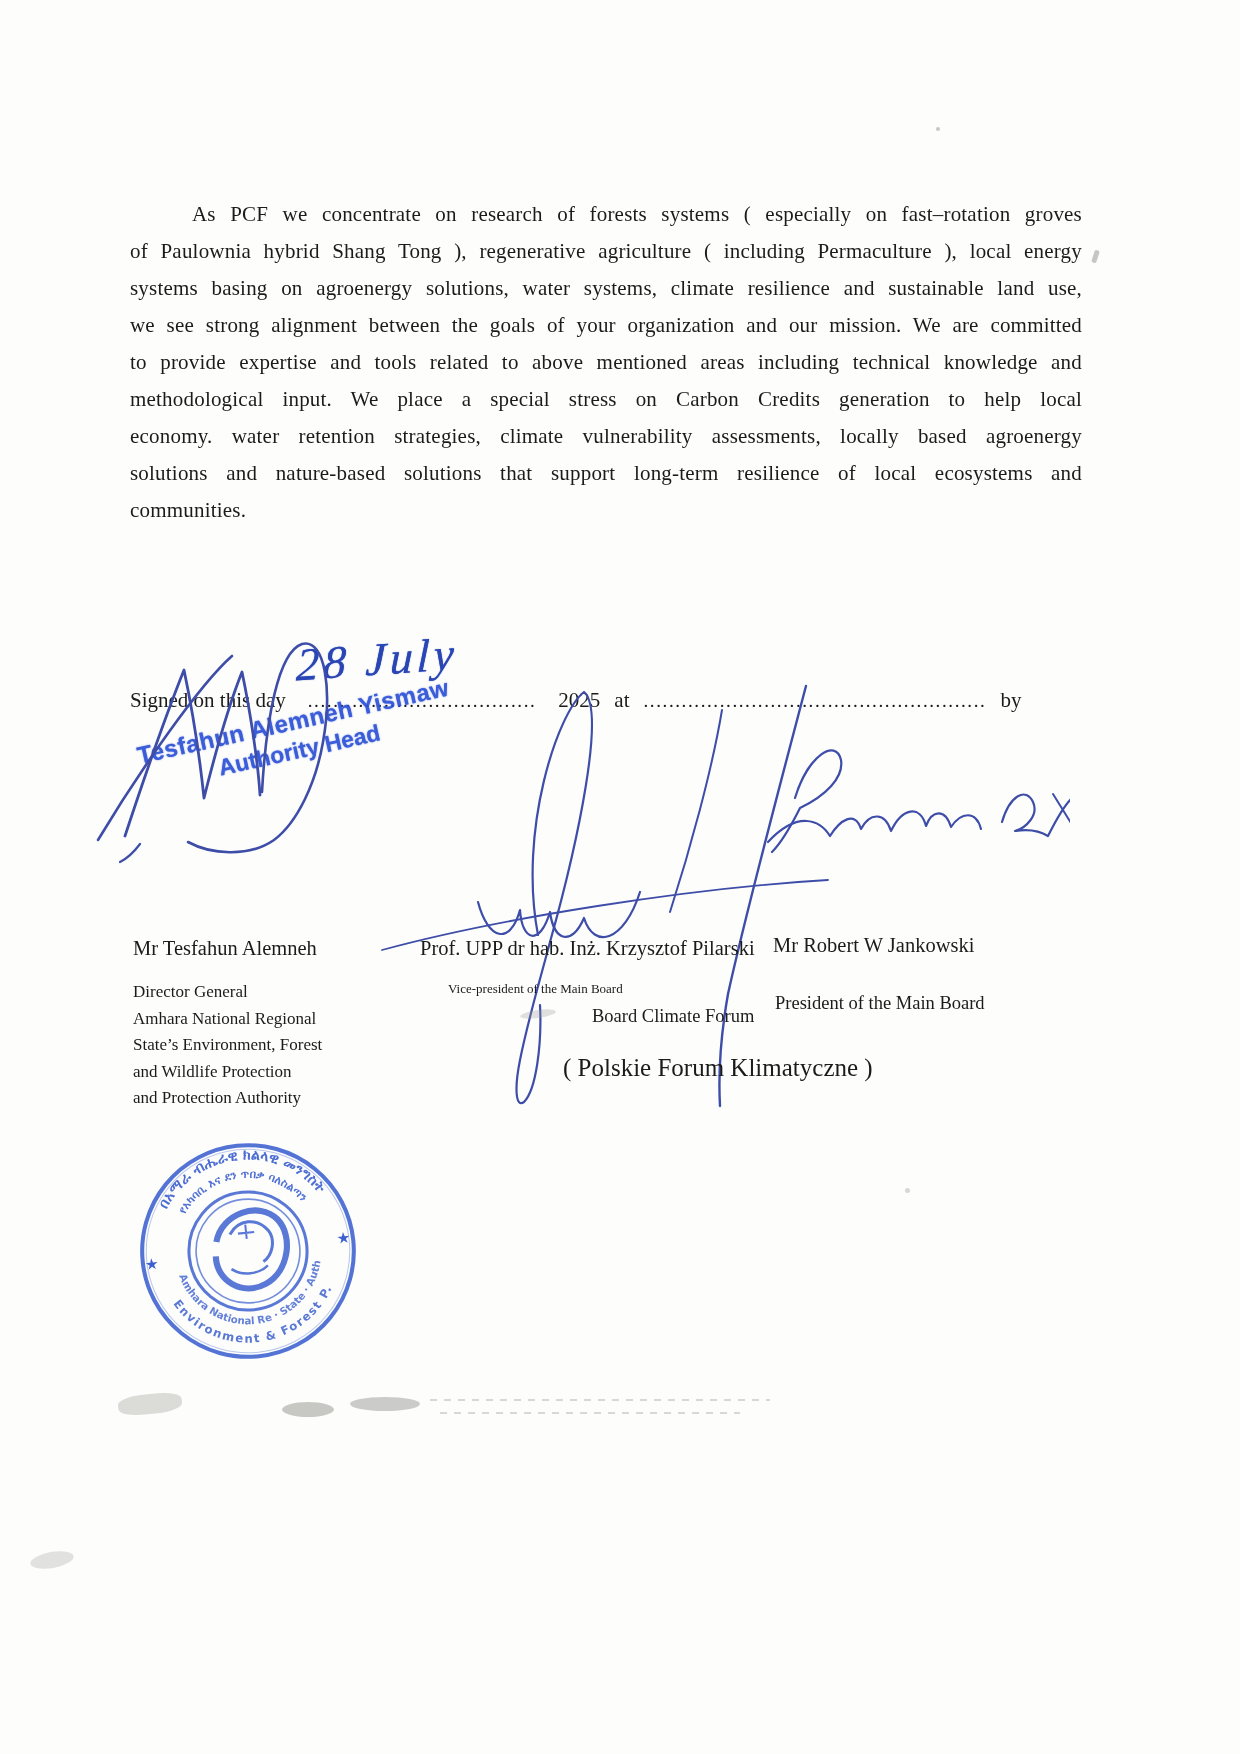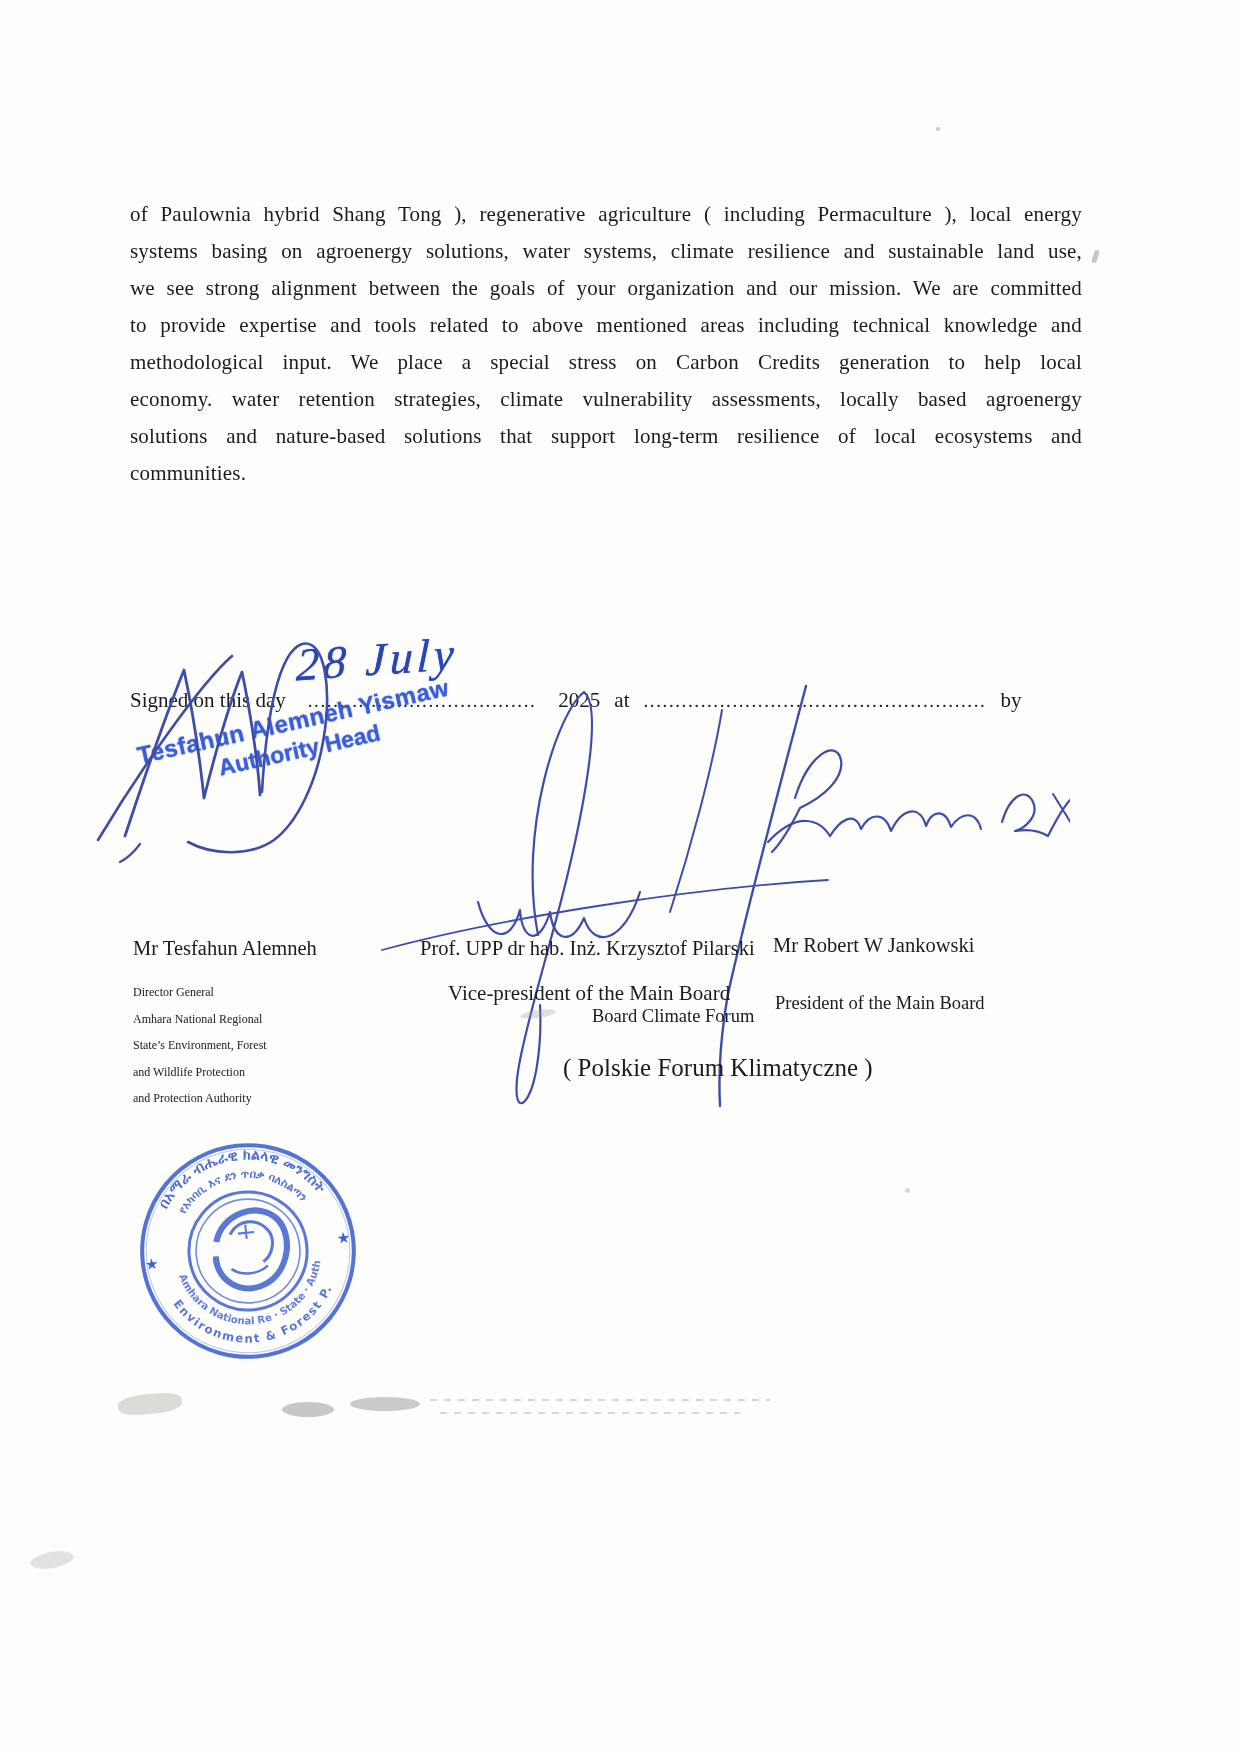--- a/index.html
+++ b/index.html
@@ -37,40 +37,41 @@
   .auth-stamp .l1{font-size:24px;letter-spacing:.5px;}
   .auth-stamp .l2{font-size:23px;margin-top:2px;}
   
   .sig{position:absolute;pointer-events:none;}
   .sig path{fill:none;stroke:#3d4da8;stroke-linecap:round;stroke-linejoin:round;}
   
   .name{position:absolute;font-size:20.5px;white-space:nowrap;text-align:center;}
   .name-left{left:133px;top:937px;}
   .name-mid{left:420px;top:937px;}
   .name-right{left:773px;top:934px;}
-  .titles-left{position:absolute;left:133px;top:979px;font-size:12px;line-height:26.5px;white-space:nowrap;}
-  .t-mid1{position:absolute;left:448px;top:981px;font-size:21px;white-space:nowrap;}
+  .titles-left{position:absolute;left:133px;top:979px;font-size:17px;line-height:26.5px;white-space:nowrap;}
+  .t-mid1{position:absolute;left:448px;top:981px;font-size:13px;white-space:nowrap;}
   .t-mid2{position:absolute;left:592px;top:1006px;font-size:18.5px;white-space:nowrap;}
   .t-mid3{position:absolute;left:563px;top:1054px;font-size:25px;white-space:nowrap;}
   .t-right{position:absolute;left:775px;top:981px;font-size:18.5px;white-space:nowrap;margin-top:12px;}
   
   .round-stamp{position:absolute;left:132px;top:1134px;width:232px;height:234px;transform:rotate(-6deg);opacity:.93;}
   .round-stamp text{fill:#2f55cd;}
   .round-stamp .ring{stroke:#2f55cd;fill:none;}
   
   .smudge{position:absolute;background:#9a9a96;border-radius:50%;}
   .dashes{position:absolute;height:2px;background:repeating-linear-gradient(90deg,#b9b9b4 0 7px,transparent 7px 14px);opacity:.55;}
   .speck{position:absolute;background:#8f8f8c;border-radius:50%;}
 </style>
 </head>
 <body>
 
 <div class="page">
 
   <div class="para">
+    <div class="pline first">As  PCF we concentrate on research of forests systems ( especially on fast–rotation groves</div>
     <div class="pline">of Paulownia hybrid Shang Tong ), regenerative agriculture ( including Permaculture ), local energy</div>
     <div class="pline">systems basing on agroenergy solutions, water systems, climate resilience and sustainable land use,</div>
     <div class="pline">we see strong alignment between the goals of your organization and our mission. We are committed</div>
     <div class="pline">to provide expertise and tools related to above mentioned areas including technical knowledge and</div>
     <div class="pline">methodological input.  We place a special stress on Carbon Credits generation to help local</div>
     <div class="pline">economy. water retention strategies, climate vulnerability assessments, locally based agroenergy</div>
     <div class="pline">solutions and nature-based solutions that support long-term resilience of local ecosystems and</div>
     <div class="pline last">communities.</div>
   </div>
 

